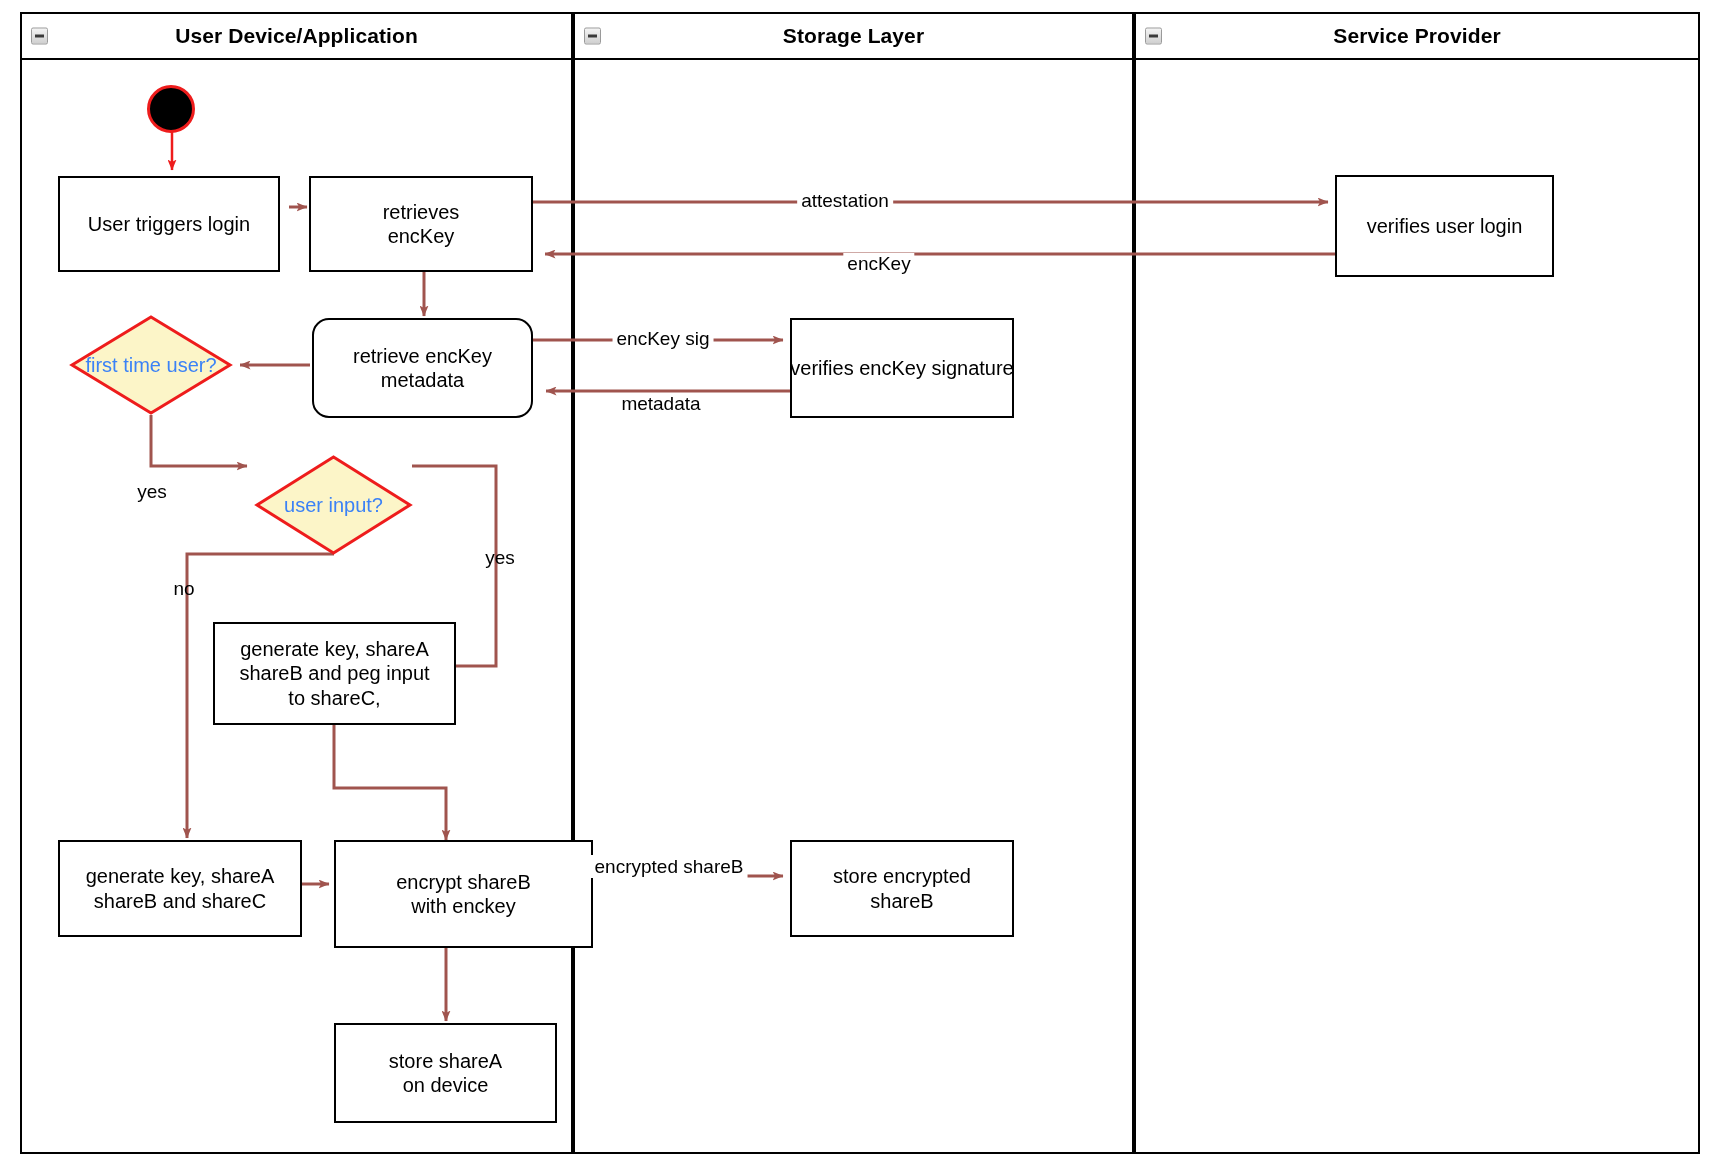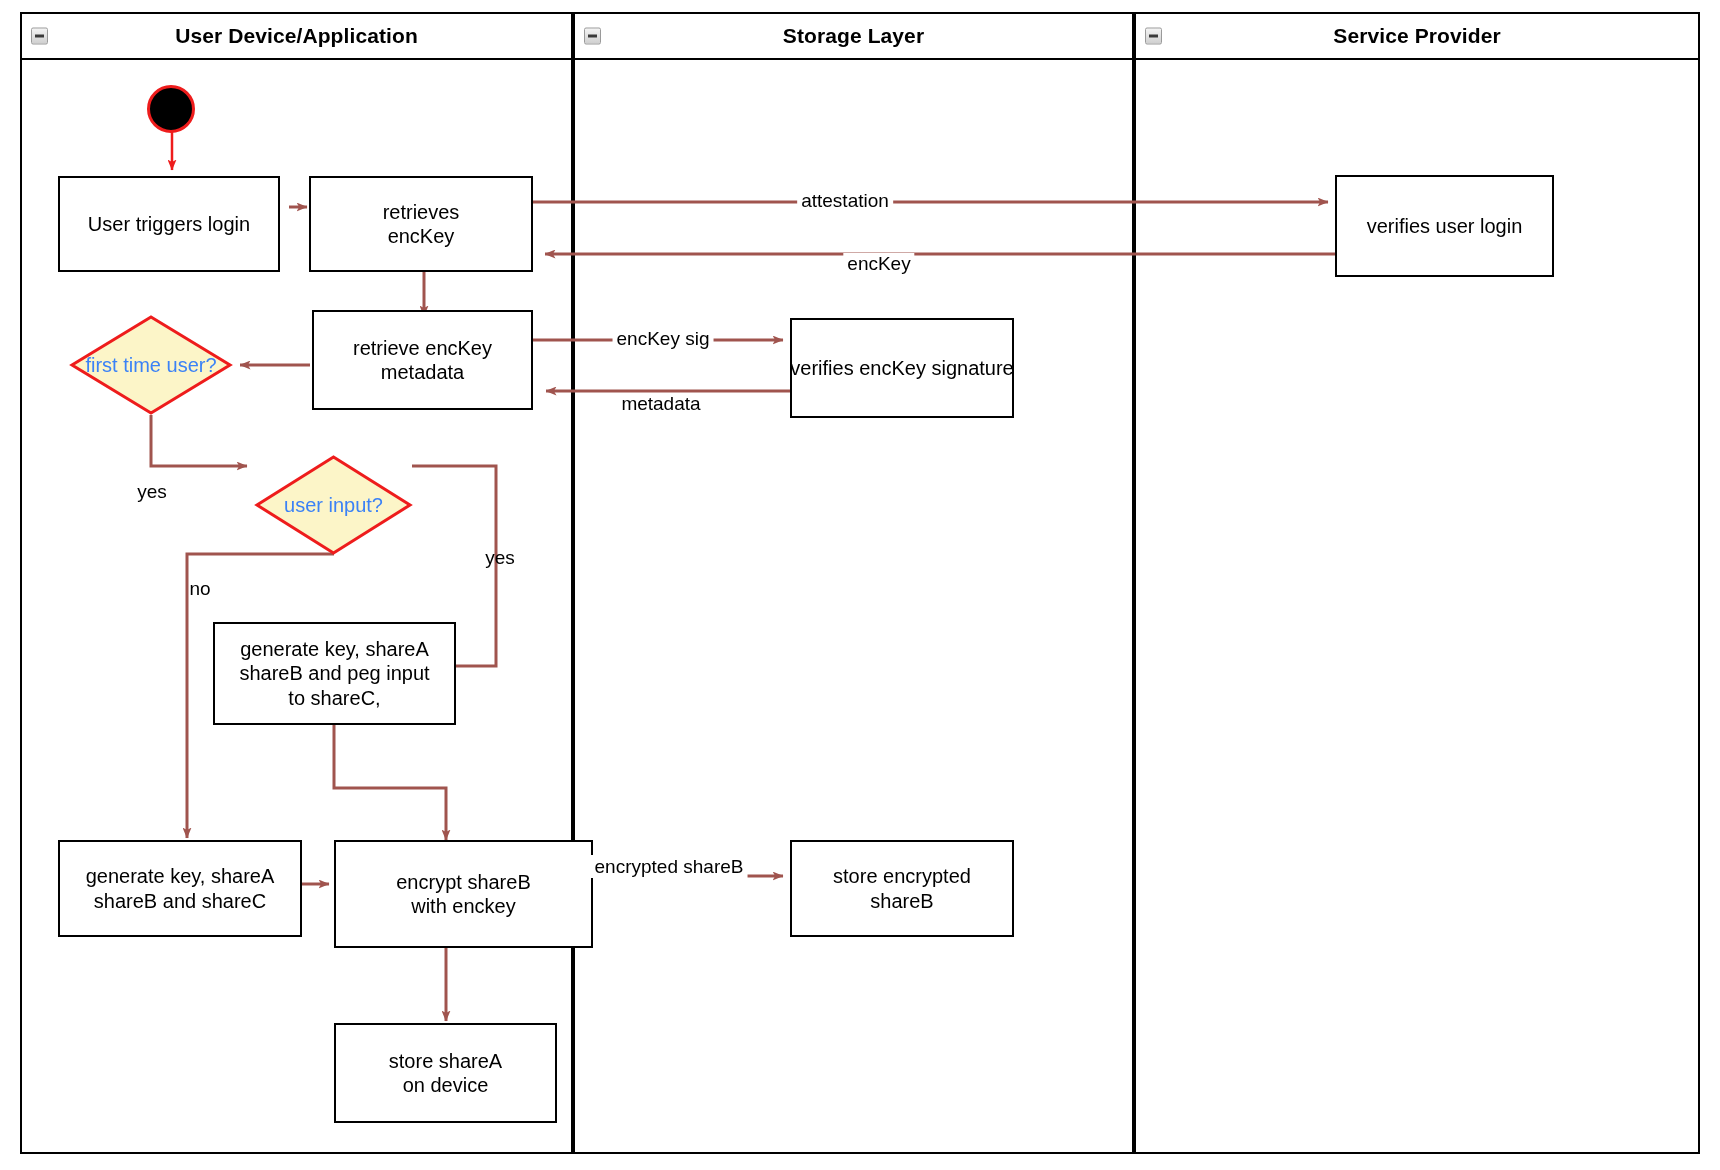--- a/index.html
+++ b/index.html
@@ -120,21 +120,21 @@
     </div>
   </div>
 
   <div class="node" style="left:309px;top:176px;width:224px;height:96px;">
     <div>
       <span>retrieves</span>
       <span>encKey</span>
     </div>
   </div>
 
-  <div class="node" style="left:312px;top:310px;width:221px;height:100px;">
+  <div class="node" style="left:312px;top:318px;width:221px;height:100px;border-radius:17px;">
     <div>
       <span>retrieve encKey</span>
       <span>metadata</span>
     </div>
   </div>
 
   <div class="decision" style="left:70px;top:315px;width:162px;height:100px;">
     <svg width="162" height="100" viewBox="0 0 162 100">
       <polygon points="81,2 160,50 81,98 2,50" fill="#fcf5c8" stroke="#ee1c1c" stroke-width="3"></polygon>
     </svg>
@@ -212,21 +212,21 @@
   </div>
   <div class="elabel" style="left:661px;top:393px;transform:translateX(-50%);">
     <span>metadata</span>
   </div>
   <div class="elabel" style="left:152px;top:481px;transform:translateX(-50%);background:transparent;">
     <span>yes</span>
   </div>
   <div class="elabel" style="left:500px;top:547px;transform:translateX(-50%);background:transparent;">
     <span>yes</span>
   </div>
-  <div class="elabel" style="left:200px;top:578px;transform:translateX(-50%);background:transparent;">
+  <div class="elabel" style="left:184px;top:578px;transform:translateX(-50%);background:transparent;">
     <span>no</span>
   </div>
   <div class="elabel" style="left:669px;top:855px;transform:translateX(-50%);line-height:1.22;">
     <span>encrypted</span>
     <span>shareB</span>
   </div>
 
 </div>
 
 </body></html>

